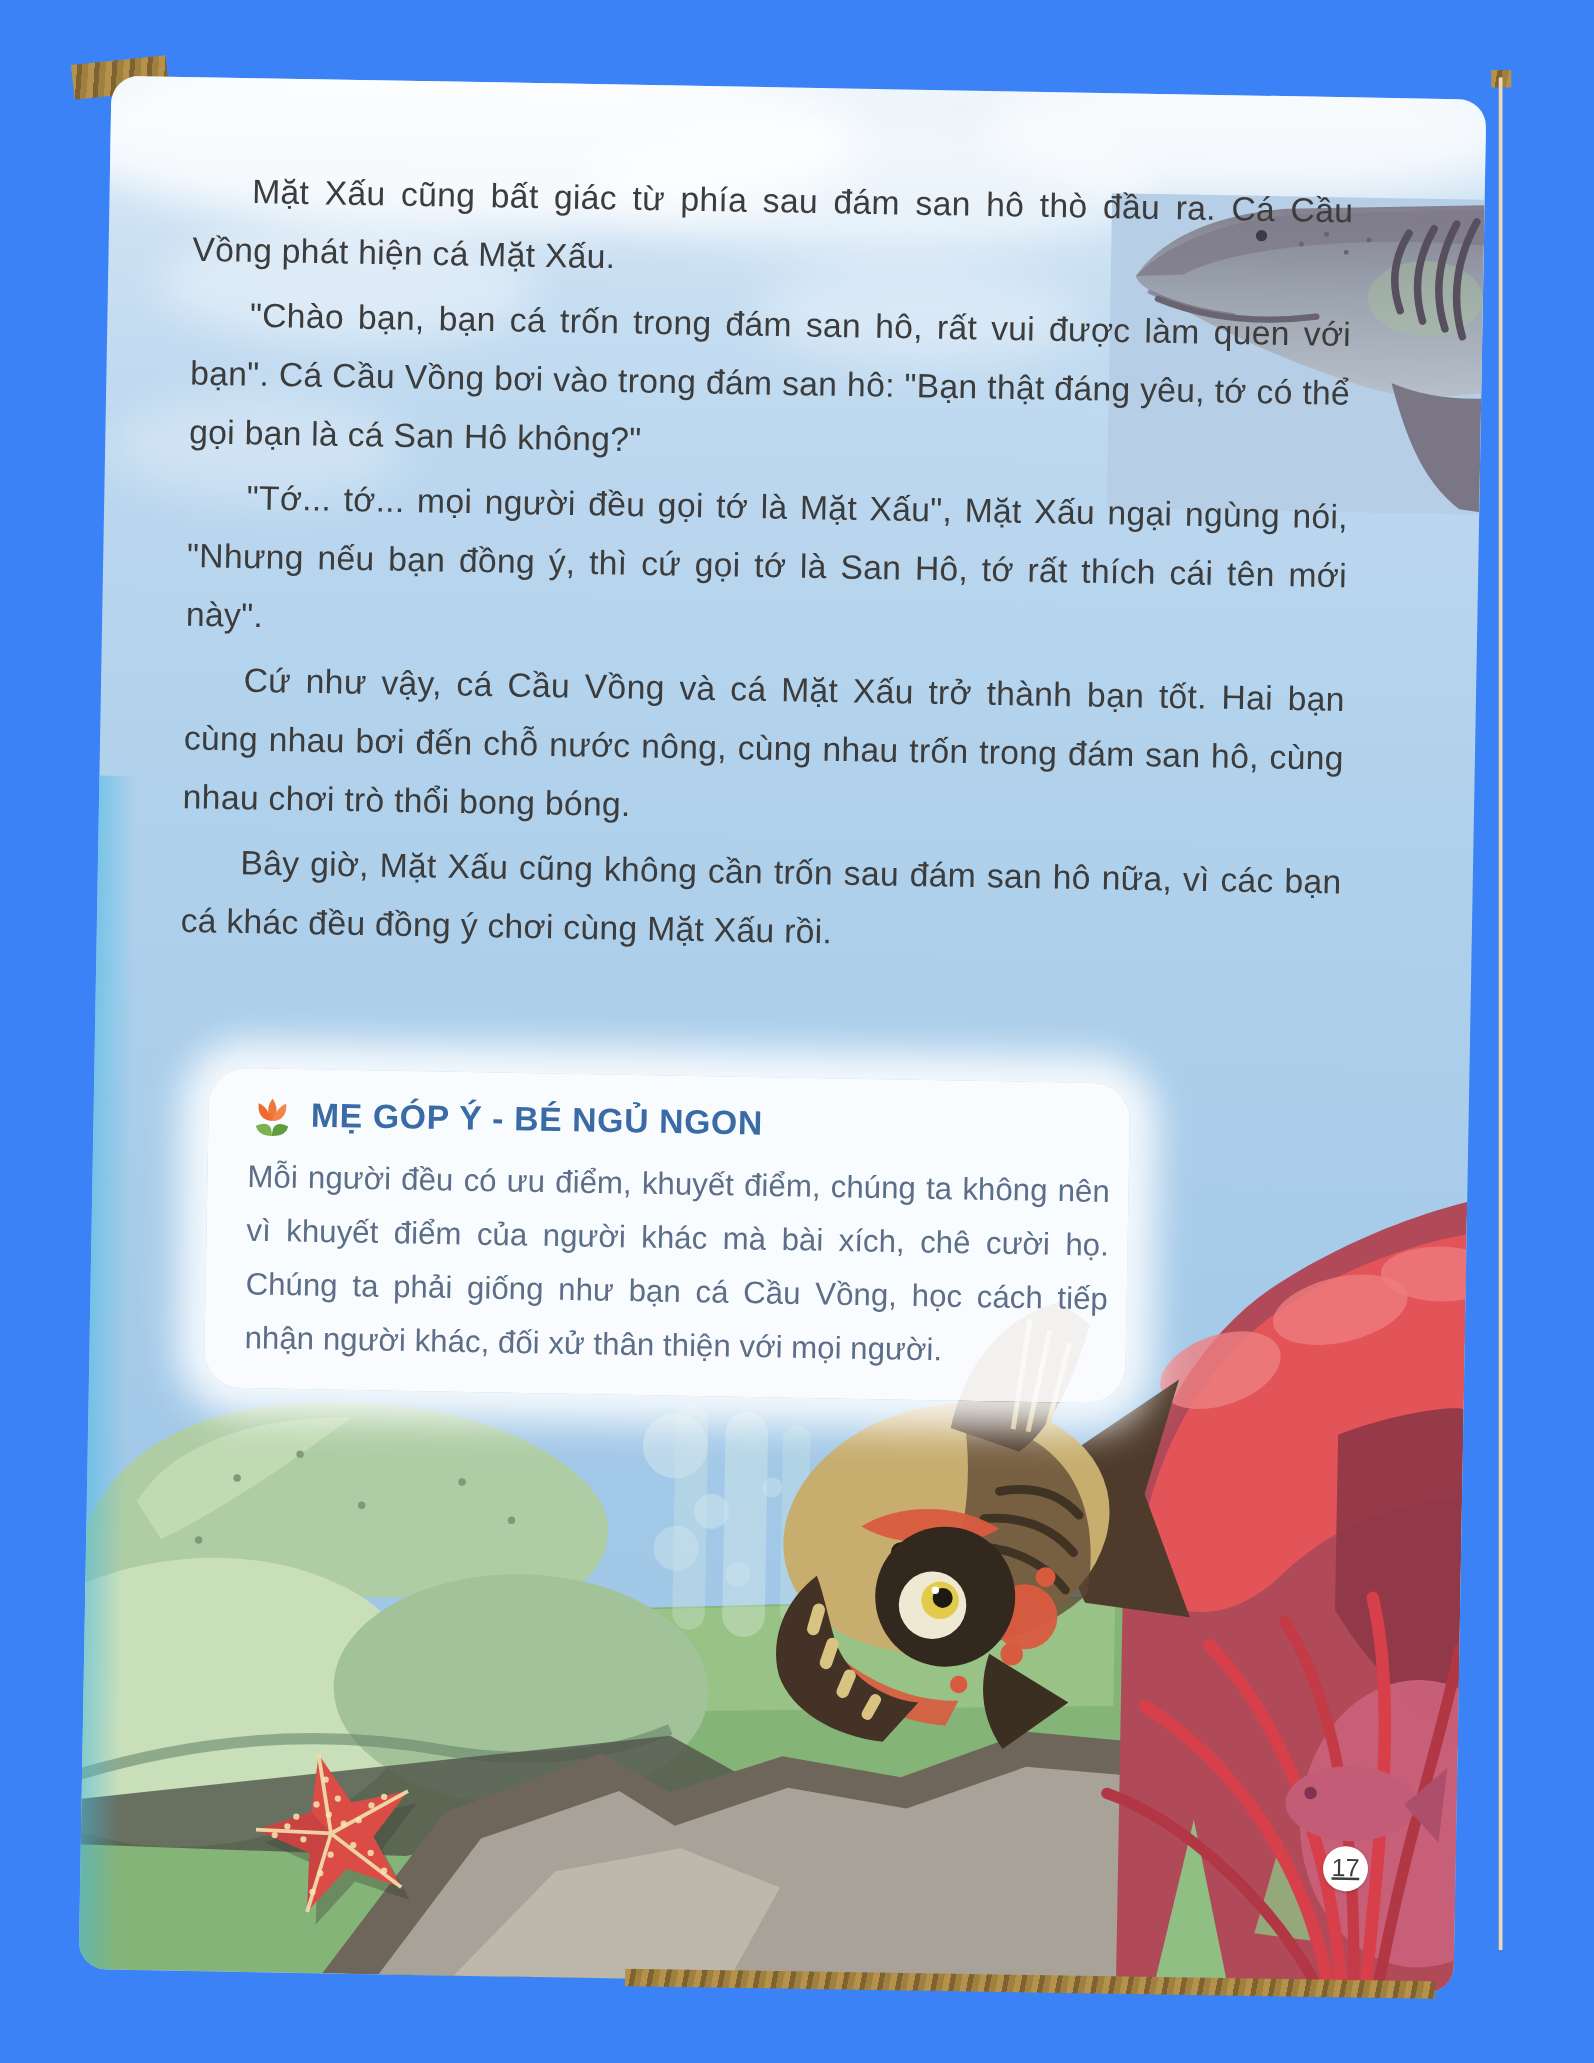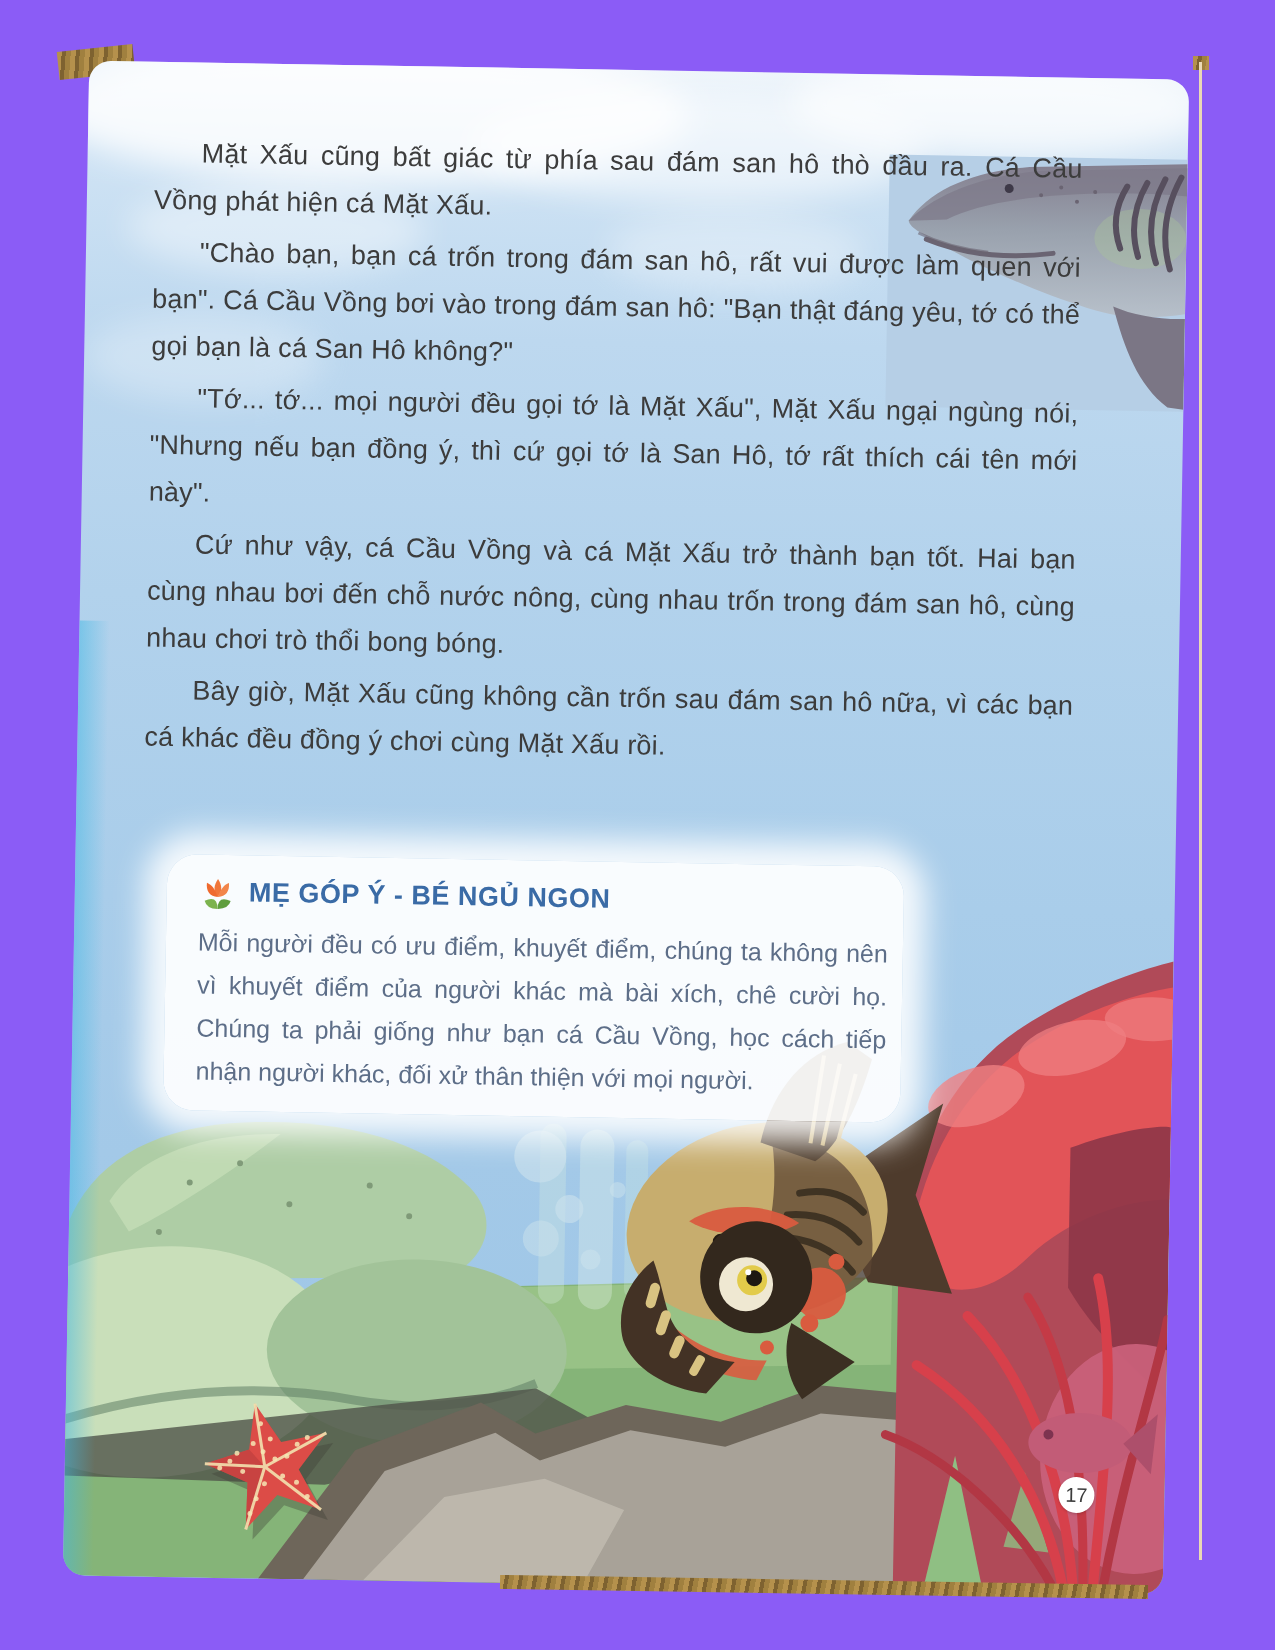--- a/index.html
+++ b/index.html
@@ -1,17 +1,17 @@
 <!DOCTYPE html>
 <html><head>
 <meta charset="utf-8">
 <style>
   html,body{margin:0;padding:0;}
   body{width:1275px;height:1650px;background:#ffffff;font-family:"Liberation Sans",sans-serif;overflow:hidden;}
-  #photo{position:relative;width:1275px;height:1650px;background:#8b5cf6;overflow:hidden;}
+  #photo{position:relative;width:1275px;height:1650px;background:#3b82f6;overflow:hidden;}
 
   
   .mat{position:absolute;background:repeating-linear-gradient(100deg,#b5914c 0 5px,#7e6230 5px 9px,#a0803f 9px 14px);}
   #mat-topleft{left:58px;top:48px;width:76px;height:28px;transform:rotate(-6deg);z-index:1;}
   #mat-topright{left:1193px;top:56px;width:16px;height:14px;z-index:1;}
   #mat-bottom{left:500px;top:1580px;width:648px;height:14px;transform:rotate(.9deg);z-index:3;}
   #page-edge-line{position:absolute;left:1199px;top:62px;width:3px;height:1498px;background:#ead9b5;z-index:1;}
 
   
   #content{position:absolute;left:76px;top:70px;width:1100px;height:1515px;border-radius:22px;overflow:hidden;
@@ -38,21 +38,21 @@
   #advice-box{position:absolute;left:92px;top:792px;width:737px;height:256px;border-radius:30px;
     background:rgba(255,255,255,.93);box-shadow:0 0 30px 22px rgba(255,255,255,.88);z-index:3;}
   #advice-head{display:flex;align-items:center;gap:12px;margin:18px 0 0 32px;}
   #advice-title{font-size:27px;font-weight:bold;color:#3a6ba6;letter-spacing:.5px;}
   #advice-body{margin:10px 30px 0 32px;width:690px;font-size:25px;line-height:43px;color:#5d6e88;text-align:justify;}
 
   #scene{position:absolute;left:0;top:820px;width:1100px;height:695px;}
 
   #page-badge{position:absolute;left:994px;top:1399px;width:36px;height:36px;border-radius:50%;
     background:#ffffff;z-index:4;display:flex;align-items:center;justify-content:center;
-    font-size:20px;color:#3d3d3d;box-shadow:0 1px 3px rgba(0,0,0,.2);}
+    font-size:20px;color:#3d3d3d;box-shadow:0 1px 3px rgba(0,0,0,.2);text-decoration:underline;}
 </style>
 </head>
 <body>
 
 <div id="photo">
 
   <div id="mat-topleft" class="mat"></div>
   <div id="mat-topright" class="mat"></div>
   <div id="page-edge-line"></div>
   <div id="mat-bottom" class="mat"></div>

